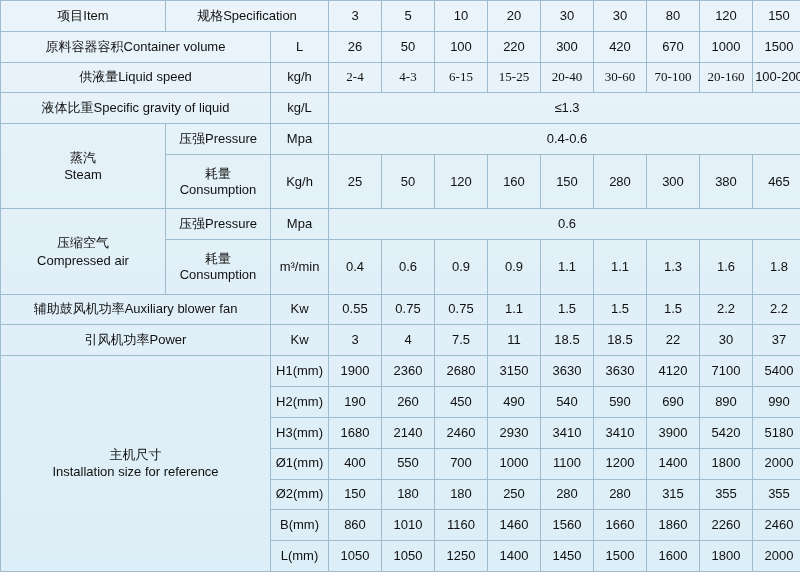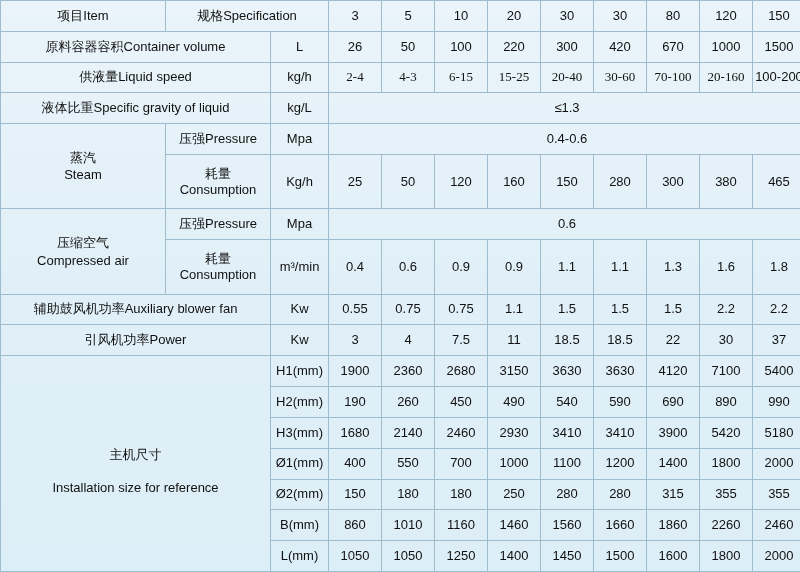--- a/index.html
+++ b/index.html
@@ -48,21 +48,20 @@
   .twoline {
     display: block;
     line-height: 1.35;
   }
   td.installsize {
     font-size: 14px;
     line-height: 2.0;
   }
   .sub {
     display: block;
-    margin-top: 16px;
   }
   
   col.c-item   { width: 165px; }
   col.c-sub    { width: 105px; }
   col.c-unit   { width: 58px;  }
   col.c-data   { width: 53px;  }
 </style>
 </head>
 <body>
 

